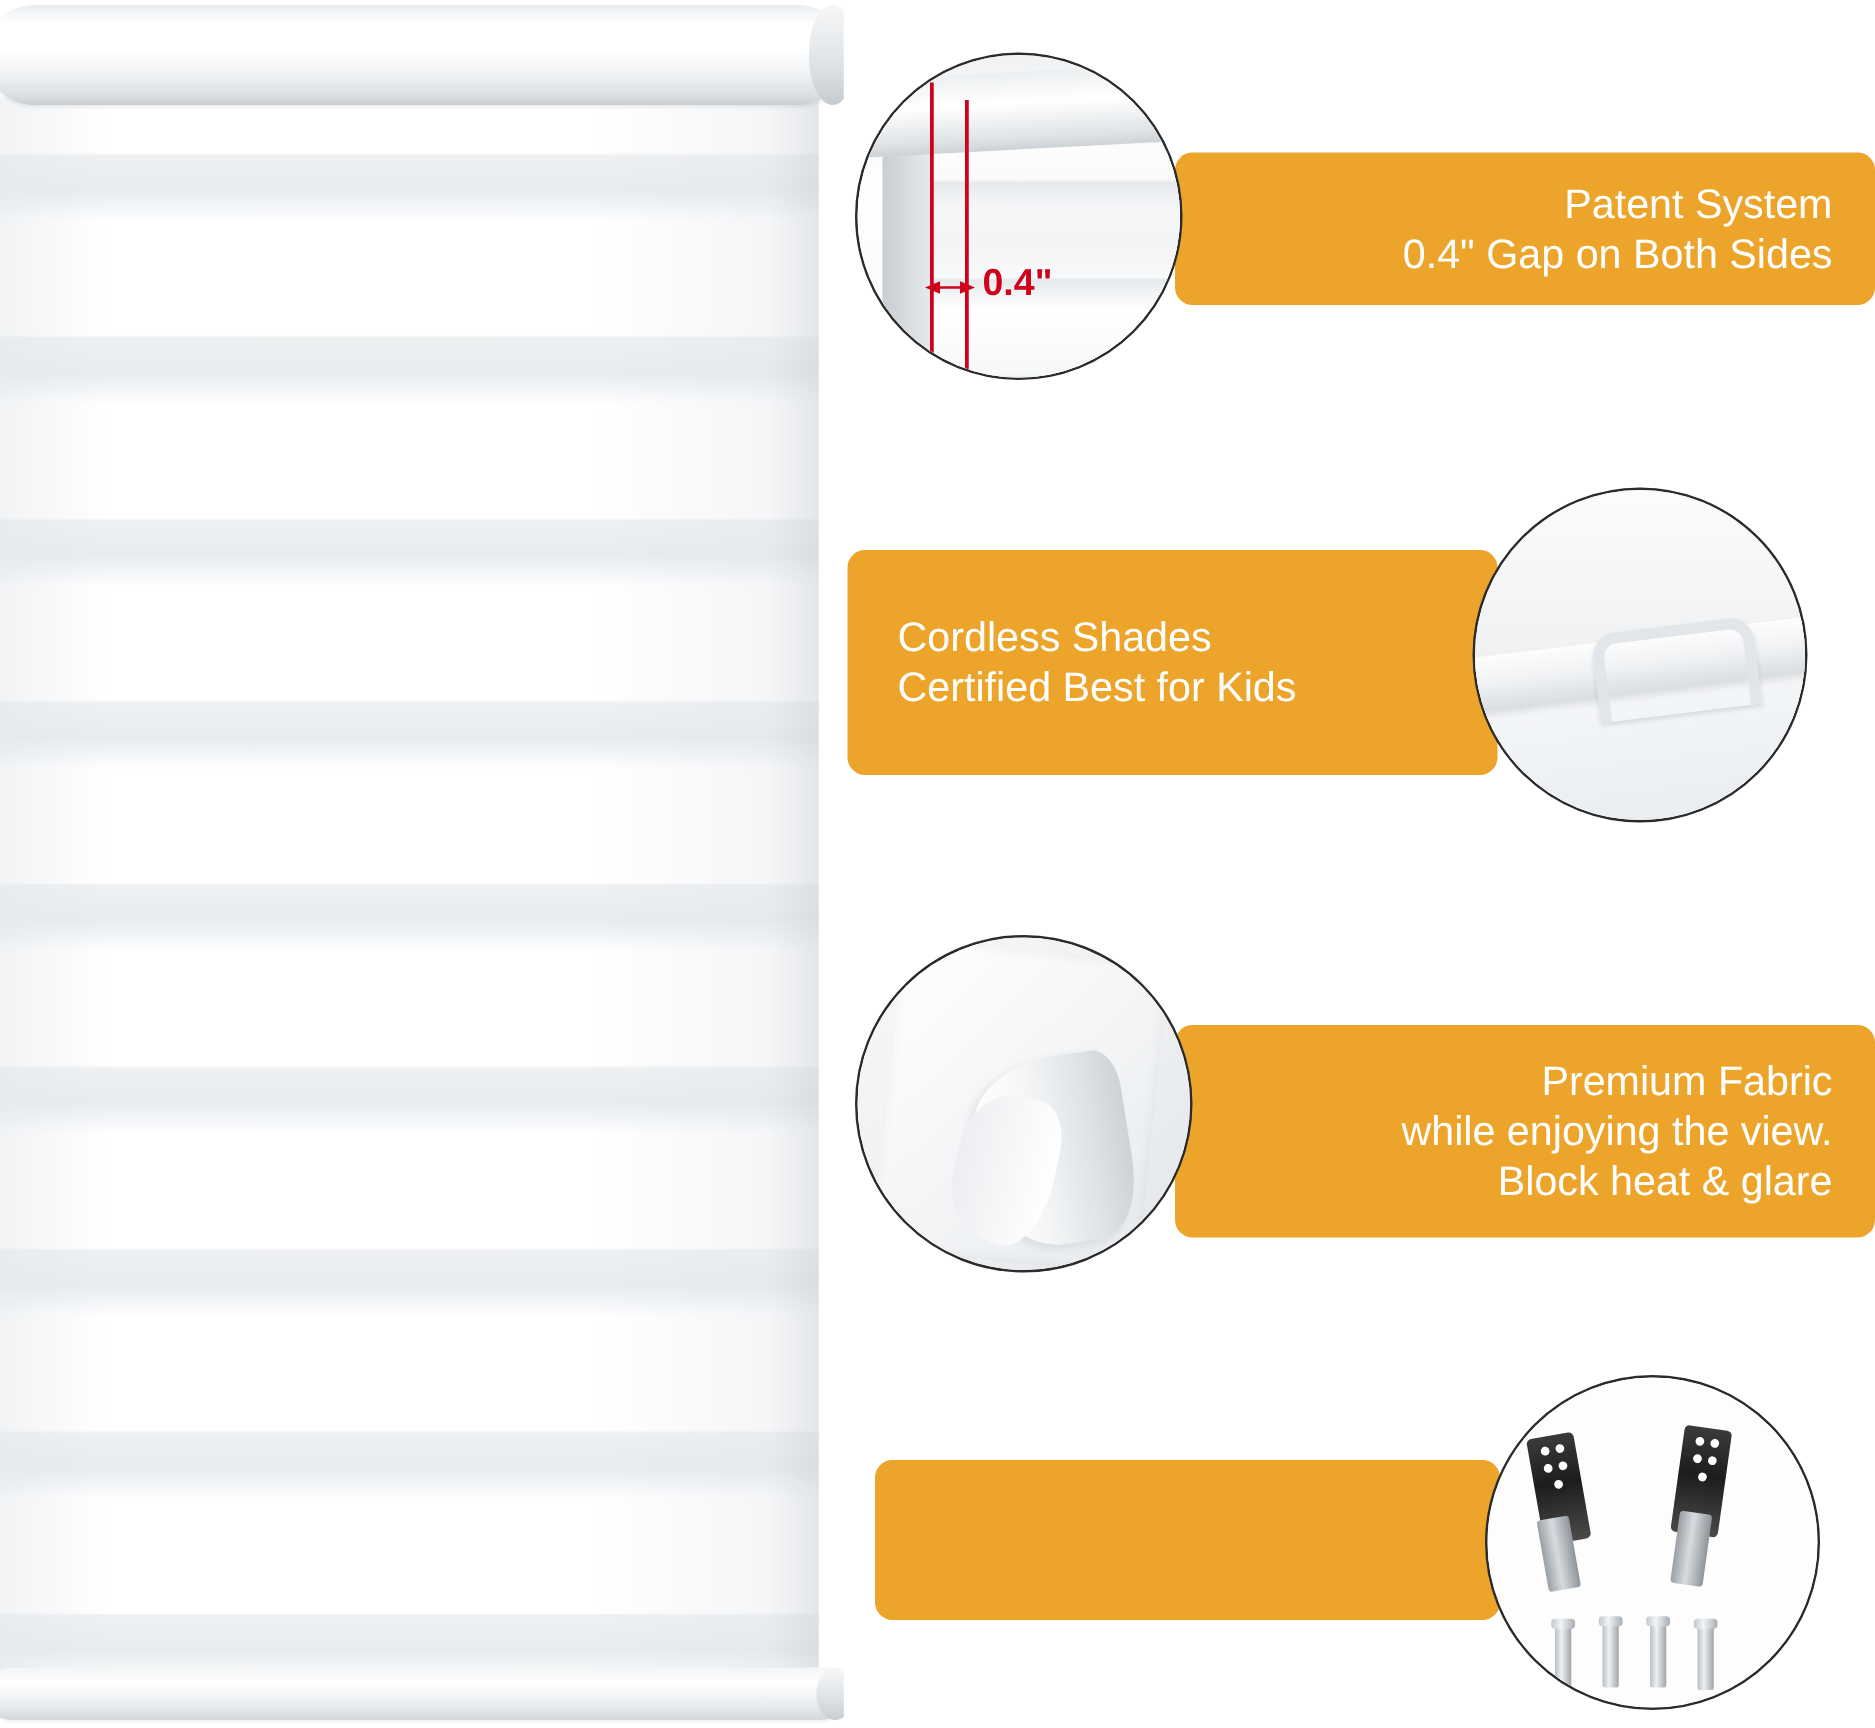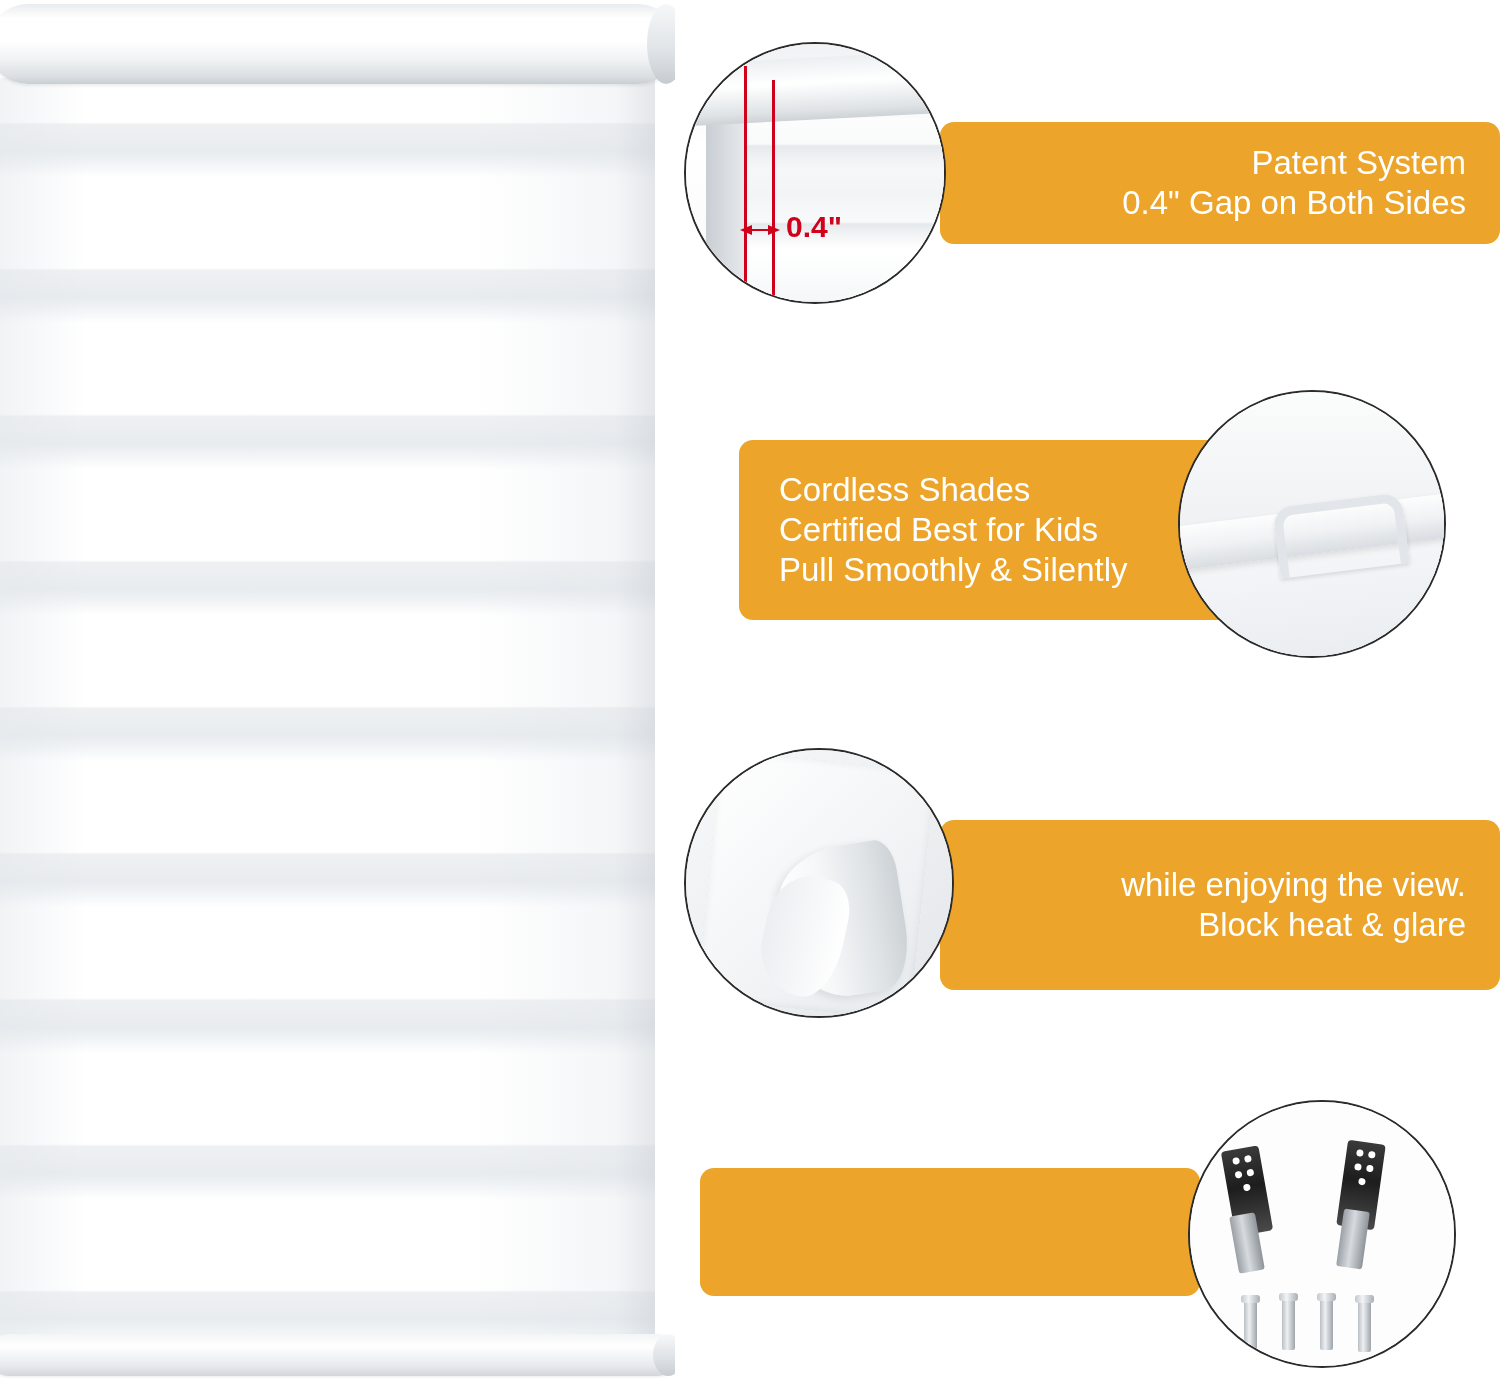--- a/index.html
+++ b/index.html
@@ -198,21 +198,21 @@
   .arrowrow {
     position: absolute; left: 52px; top: 178px; width: 44px; height: 16px; z-index: 5;
   }
   .gap-label {
     position: absolute; left: 100px; top: 166px;
     color: #d0021b; font-weight: bold; font-size: 30px; z-index: 5;
   }
 
   
   #f2-callout {
-    left: 739px; top: 440px; width: 520px; height: 180px;
+    left: 678px; top: 440px; width: 520px; height: 180px;
     font-size: 33px;
   }
   #f2-bubble { left: 1178px; top: 390px; width: 268px; height: 268px; }
   .b2-bg {
     position: absolute; inset: 0;
     background: linear-gradient(to bottom, #fbfcfc 0%, #eef0f2 55%, #e3e6e9 100%);
   }
   .b2-rail {
     position: absolute; left: -18px; top: 118px; width: 300px; height: 44px;
     background: linear-gradient(to bottom, #fdfdfd, #f0f2f4 50%, #d9dde1);
@@ -331,32 +331,32 @@
         <rect x="13" y="7" width="18" height="2" fill="#d0021b"></rect>
       </svg>
       <div class="gap-label">0.4"</div>
     </div>
   </div>
 
   <div class="feature">
     <div class="callout left-text" id="f2-callout">
       <div class="line">Cordless Shades</div>
       <div class="line">Certified Best for Kids</div>
-      <div class="line">Pull Smoothly &amp; Silently</div>
     </div>
     <div class="bubble" id="f2-bubble">
       <div class="b2-bg"></div>
       <div class="b2-fabric"></div>
       <div class="b2-rail"></div>
       <div class="b2-handle"></div>
     </div>
   </div>
 
   <div class="feature">
     <div class="callout right-text" id="f3-callout">
+      <div class="line">Premium Fabric</div>
       <div class="line">while enjoying the view.</div>
       <div class="line">Block heat &amp; glare</div>
     </div>
     <div class="bubble" id="f3-bubble">
       <div class="b3-bg"></div>
       <div class="b3-sheet"></div>
       <div class="b3-curl"></div>
       <div class="b3-curl2"></div>
     </div>
   </div>

